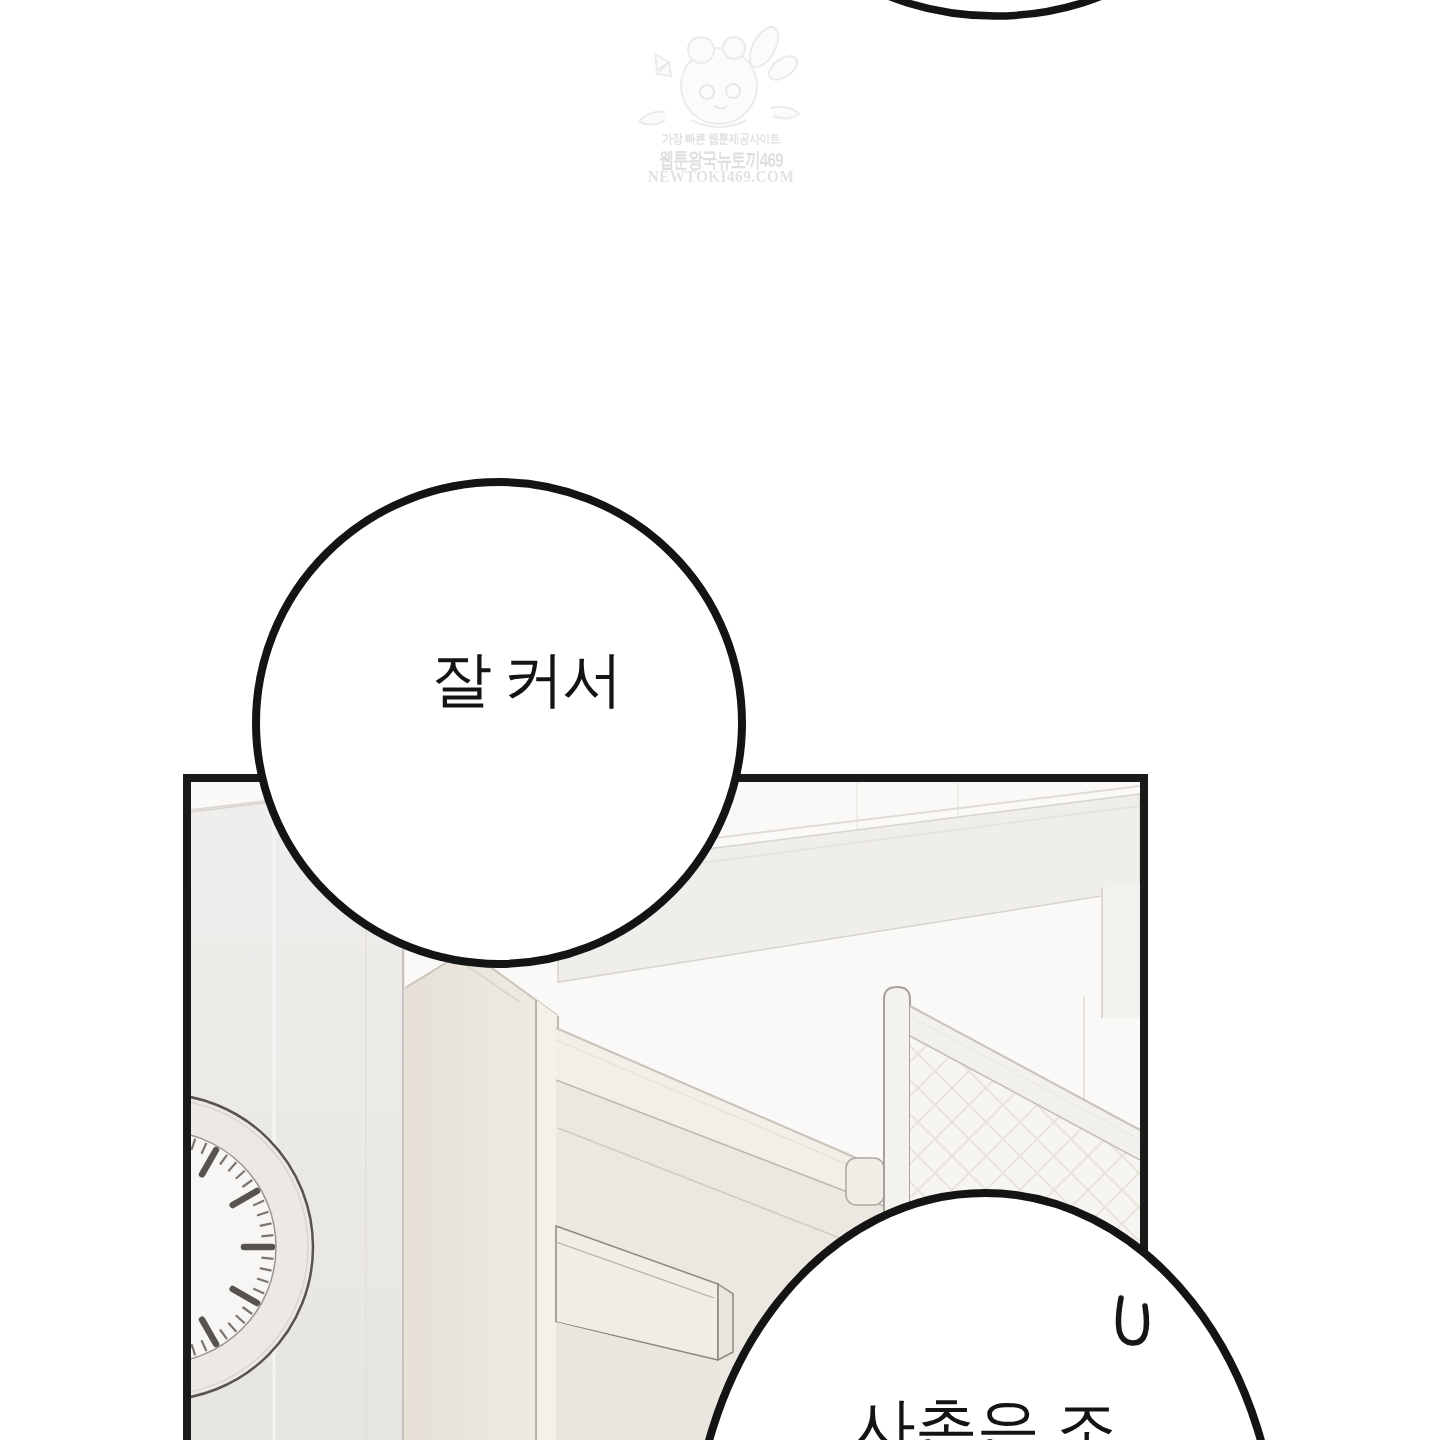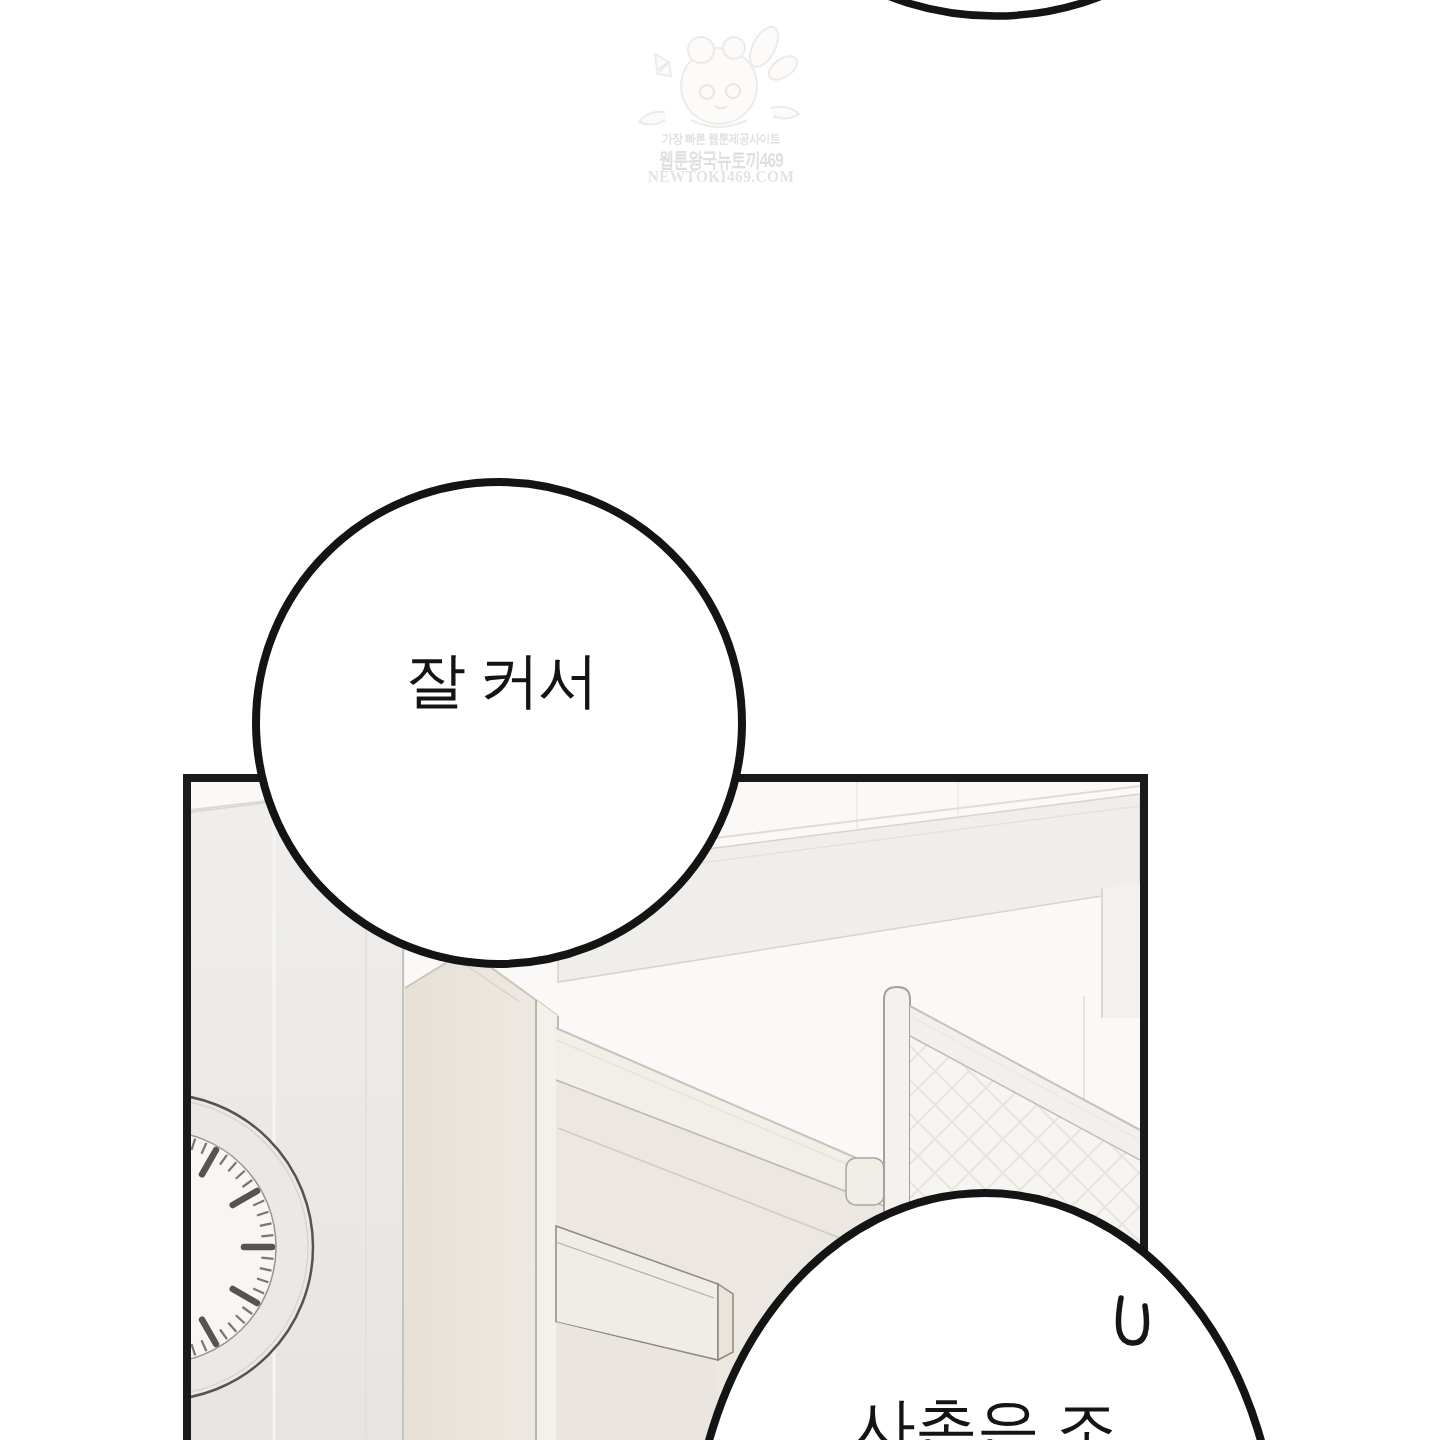--- a/index.html
+++ b/index.html
@@ -17,21 +17,21 @@
   .wm-line3{top:147px;font-family:"Liberation Serif","DejaVu Serif",serif;font-size:17px;letter-spacing:0.5px;transform:scaleX(.9);}
   
   .panel{
     position:absolute;left:183px;top:774px;width:965px;height:666px;box-sizing:border-box;
     border:8px solid #1a1a1a;border-bottom:none;background:#faf9f7;
   }
   .panel-art{position:absolute;left:0;top:0;width:949px;height:658px;display:block;}
   
   .bubble-layer{position:absolute;left:0;top:0;width:1440px;height:1440px;pointer-events:none;}
   .bubble-text{position:absolute;color:#141414;text-align:center;}
-  .bubble-text-main{left:241px;top:643px;width:520px;font-size:61px;line-height:74px;letter-spacing:-2px;}
+  .bubble-text-main{left:266px;top:643px;width:520px;font-size:61px;line-height:74px;letter-spacing:-2px;font-family:Liberation Serif, serif;}
   .bubble-text-bottom{left:735px;top:1393px;width:500px;font-size:63px;line-height:66px;letter-spacing:-1px;white-space:nowrap;}
 </style>
 </head>
 <body>
 
 <div class="stage">
 
   <div class="watermark">
     <svg class="wm-mascot" viewBox="0 0 180 112" fill="none" stroke="#ebe9e7" stroke-width="2" opacity="0.9">
 

